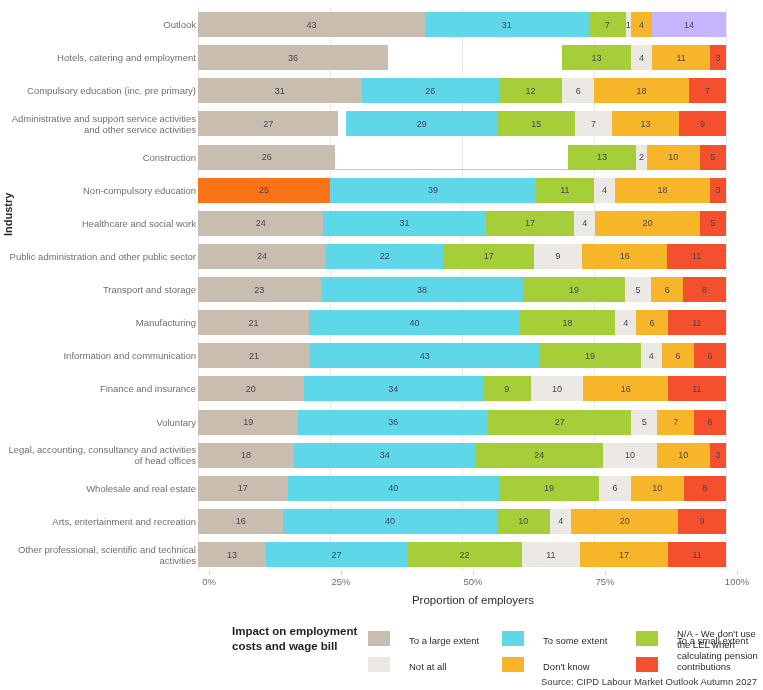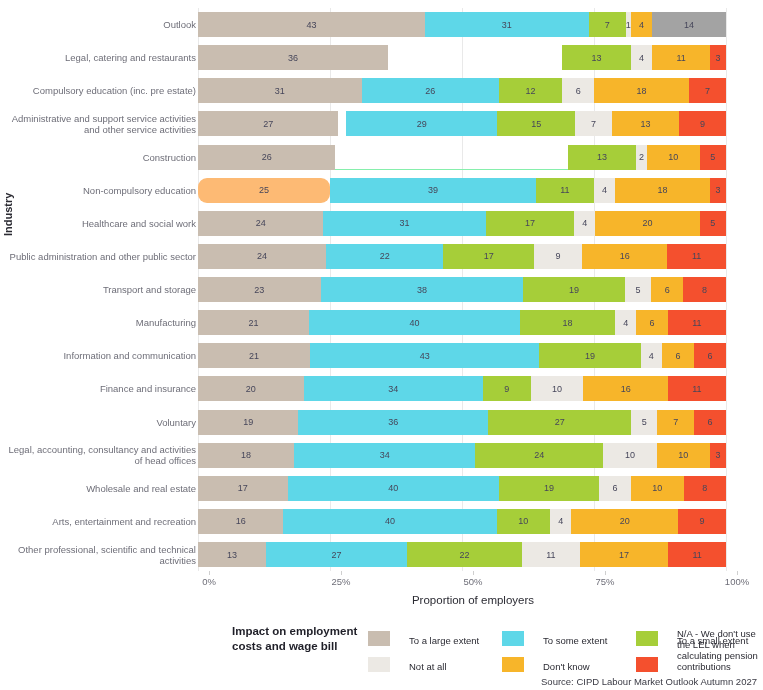--- a/index.html
+++ b/index.html
@@ -76,25 +76,25 @@
 <div id="chart-root">
 
   <div class="y-axis-title">Industry</div>
 
   <div class="cats" id="cats">
       <div class="cat">
         <span>Outlook</span>
         <div class="tick"></div>
       </div>
       <div class="cat">
-        <span>Legal, catering and restaurants</span>
-        <div class="tick"></div>
-      </div>
-      <div class="cat">
-        <span>Compulsory education (inc. pre estate)</span>
+        <span>Hotels, catering and employment</span>
+        <div class="tick"></div>
+      </div>
+      <div class="cat">
+        <span>Compulsory education (inc. pre primary)</span>
         <div class="tick"></div>
       </div>
       <div class="cat">
         <span>Administrative and support service activities and other service activities</span>
         <div class="tick"></div>
       </div>
       <div class="cat">
         <span>Construction</span>
         <div class="tick"></div>
       </div>
@@ -157,21 +157,21 @@
         <div class="gridline" style="left: 100%;"></div>
       </div>
     <div class="rows" id="rows">
         <div class="row">
           <div class="bar">
             <div class="seg" style="width: 43%; background: rgb(201, 189, 176);">43</div>
             <div class="seg" style="width: 31%; background: rgb(94, 215, 232);">31</div>
             <div class="seg" style="width: 7%; background: rgb(166, 206, 57);">7</div>
             <div class="seg" style="width: 1%; background: rgb(236, 233, 228);">1</div>
             <div class="seg" style="width: 4%; background: rgb(247, 181, 42);">4</div>
-            <div class="seg" style="width: 14%; background: #a3a3a3; text-align: right;">14</div>
+            <div class="seg" style="width: 14%; background: #c4b5fd; text-align: right;">14</div>
           </div>
         </div>
         <div class="row">
           <div class="bar">
             <div class="seg" style="width: 36%; background: rgb(201, 189, 176);">36</div>
             <div class="seg" style="width: 33%; background: #fdba74; margin-top: 37px;">33</div>
             <div class="seg" style="width: 13%; background: rgb(166, 206, 57);">13</div>
             <div class="seg" style="width: 4%; background: rgb(236, 233, 228);">4</div>
             <div class="seg" style="width: 11%; background: rgb(247, 181, 42);">11</div>
             <div class="seg" style="width: 3%; background: rgb(244, 80, 46);">3</div>
@@ -202,21 +202,21 @@
             <div class="seg" style="width: 26%; background: rgb(201, 189, 176);">26</div>
             <div class="seg" style="width: 44%; background: #86efac; margin-top: 24px;">44</div>
             <div class="seg" style="width: 13%; background: rgb(166, 206, 57);">13</div>
             <div class="seg" style="width: 2%; background: rgb(236, 233, 228);">2</div>
             <div class="seg" style="width: 10%; background: rgb(247, 181, 42);">10</div>
             <div class="seg" style="width: 5%; background: rgb(244, 80, 46);">5</div>
           </div>
         </div>
         <div class="row">
           <div class="bar">
-            <div class="seg" style="width: 25%; background: #fdba74; border-radius: 9px;">25</div>
+            <div class="seg" style="width: 25%; background: #f97316;">25</div>
             <div class="seg" style="width: 39%; background: rgb(94, 215, 232);">39</div>
             <div class="seg" style="width: 11%; background: rgb(166, 206, 57);">11</div>
             <div class="seg" style="width: 4%; background: rgb(236, 233, 228);">4</div>
             <div class="seg" style="width: 18%; background: rgb(247, 181, 42);">18</div>
             <div class="seg" style="width: 3%; background: rgb(244, 80, 46);">3</div>
           </div>
         </div>
         <div class="row">
           <div class="bar">
             <div class="seg" style="width: 23.7624%; background: rgb(201, 189, 176);">24</div>

